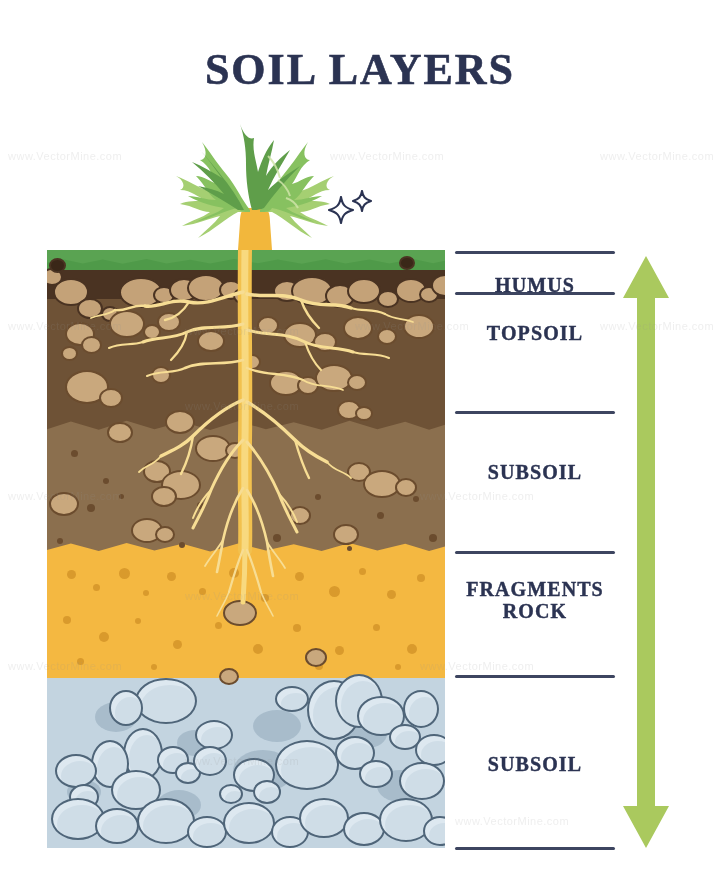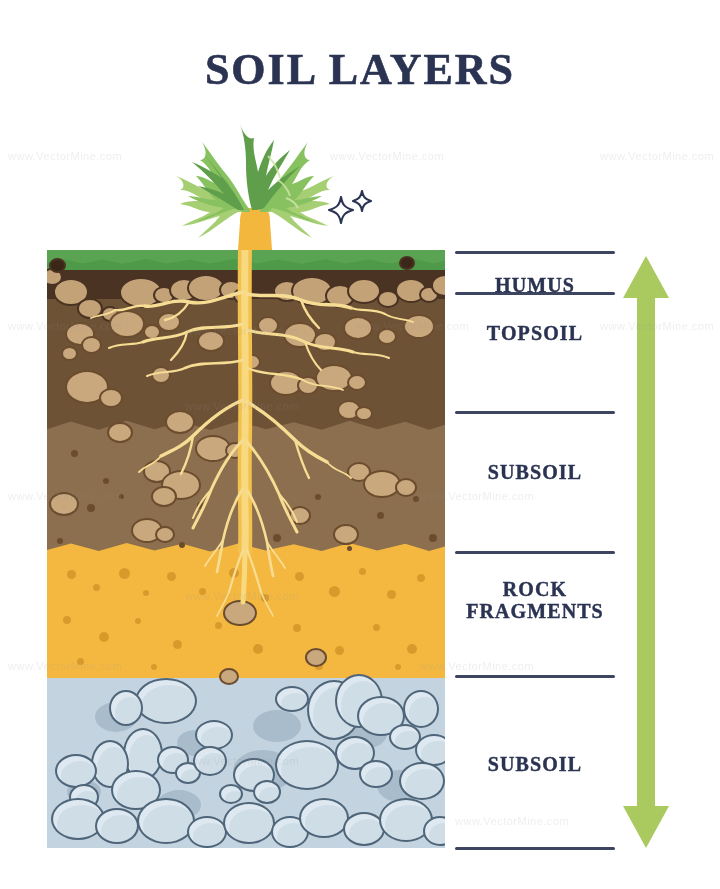--- a/index.html
+++ b/index.html
@@ -381,22 +381,22 @@
     <div class="divline" style="top:163px;"></div>
     <div class="divline" style="top:303px;"></div>
     <div class="divline" style="top:427px;"></div>
     <div class="divline" style="top:599px;"></div>
 
     <div class="lab" style="top:13px;margin-top:13px;">HUMUS</div>
     <div class="lab" style="top:74px;">TOPSOIL</div>
     <div class="lab" style="top:213px;">SUBSOIL</div>
 
     <div class="lab" style="top:330px;">
+      <div>FRAGMENTS</div>
       <div>ROCK</div>
-      <div>FRAGMENTS</div>
     </div>
 
     <div class="lab" style="top:505px;">SUBSOIL</div>
   </div>
 
   <div class="arrow">
     <svg width="48" height="592" viewBox="0 0 48 592">
       <path d="M24 0 L47 42 L33 42 L33 550 L47 550 L24 592 L1 550 L15 550 L15 42 L1 42 Z" fill="#aac95e"></path>
     </svg>
   </div>

